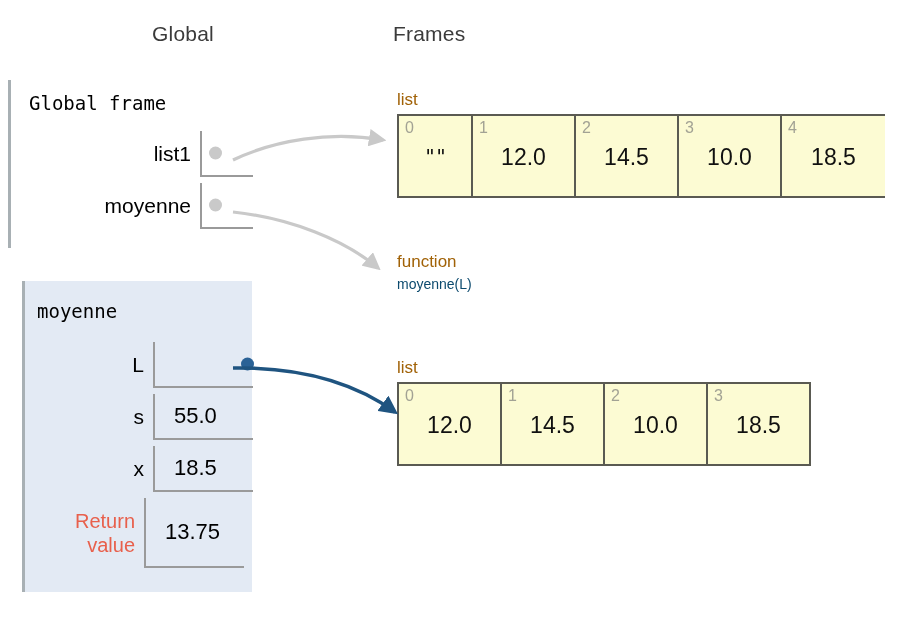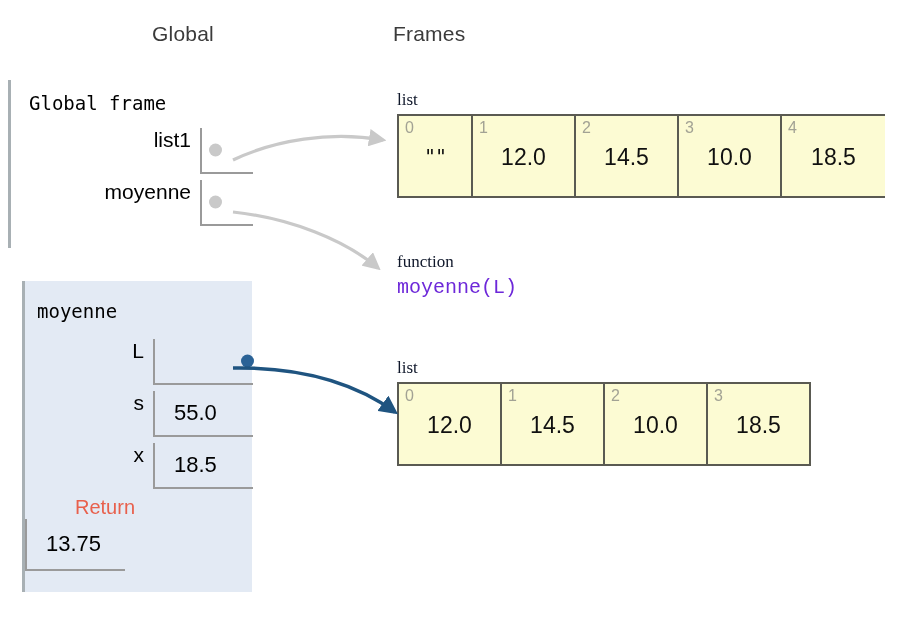--- a/index.html
+++ b/index.html
@@ -45,21 +45,21 @@
     font-family: "DejaVu Sans Mono", monospace;
     font-size: 19px;
     color: #000;
     white-space: nowrap;
   }
 
   
   .var-row {
     position: absolute;
     display: flex;
-    align-items: flex-start;
+    align-items: center;
     height: 52px;
   }
   .var-name {
     font-family: "Liberation Sans", sans-serif;
     font-size: 21px;
     color: #000;
     text-align: right;
     white-space: nowrap;
     padding-right: 9px;
   }
@@ -119,39 +119,39 @@
     white-space: nowrap;
   }
   #moyenne-rows { position: absolute; left: 0; top: 58px; width: 230px; }
   #moyenne-rows .var-row { left: 0; width: 230px; }
   #moyenne-rows .var-name { width: 119px; }
   #moyenne-rows .var-value-box { width: 100px; }
 
   #m-row-L { top: 0px; }
   #m-row-s { top: 52px; }
   #m-row-x { top: 104px; }
-  #m-row-ret { top: 156px; height: 76px; flex-direction: column; }
+  #m-row-ret { top: 156px; height: 76px; }
   #m-row-ret .var-value-box { height: 70px; }
   .return-label {
     font-family: "Liberation Sans", sans-serif;
     font-size: 20px;
     color: #e8604c;
     text-align: right;
     line-height: 24px;
     width: 119px;
     padding-right: 9px;
     box-sizing: border-box;
   }
 
   
   .heap-obj { position: absolute; }
   .heap-type-label {
-    font-family: Liberation Serif, serif;
+    font-family: Liberation Sans, sans-serif;
     font-size: 17px;
-    color: #0f172a;
+    color: #a16207;
     margin-bottom: 4px;
     white-space: nowrap;
   }
   .list-table {
     display: flex;
     border-top: 2px solid #5a5a52;
     border-bottom: 2px solid #5a5a52;
     border-left: 2px solid #5a5a52;
     background: #fcfbd3;
     box-sizing: border-box;
@@ -188,23 +188,23 @@
     font-size: 20px;
     letter-spacing: -1px;
   }
 
   #heap-list-global { left: 397px; top: 90px; }
   #heap-list-global .list-cell.w-narrow { width: 74px; }
   #heap-list-global .list-cell.w-std { width: 103px; }
 
   #heap-func { position: absolute; left: 397px; top: 252px; }
   #heap-func-name {
-    font-family: Liberation Mono, monospace;
-    font-size: 20px;
-    color: #6d28d9;
+    font-family: Liberation Sans, sans-serif;
+    font-size: 14px;
+    color: #0c4a6e;
     white-space: nowrap;
   }
 
   #heap-list-local { left: 397px; top: 358px; }
   #heap-list-local .list-cell { width: 103px; }
 
   
   #arrow-layer {
     position: absolute;
     left: 0; top: 0;
@@ -257,20 +257,21 @@
     <div class="var-row" id="m-row-x">
       <div class="var-name">x</div>
       <div class="var-value-box">
         <span class="var-value-text">18.5</span>
       </div>
     </div>
 
     <div class="var-row" id="m-row-ret">
       <div class="return-label">
         <div>Return</div>
+        <div>value</div>
       </div>
       <div class="var-value-box">
         <span class="var-value-text">13.75</span>
       </div>
     </div>
   </div>
 </div>
 
 <div class="heap-obj" id="heap-list-global">
   <div class="heap-type-label">list</div>

